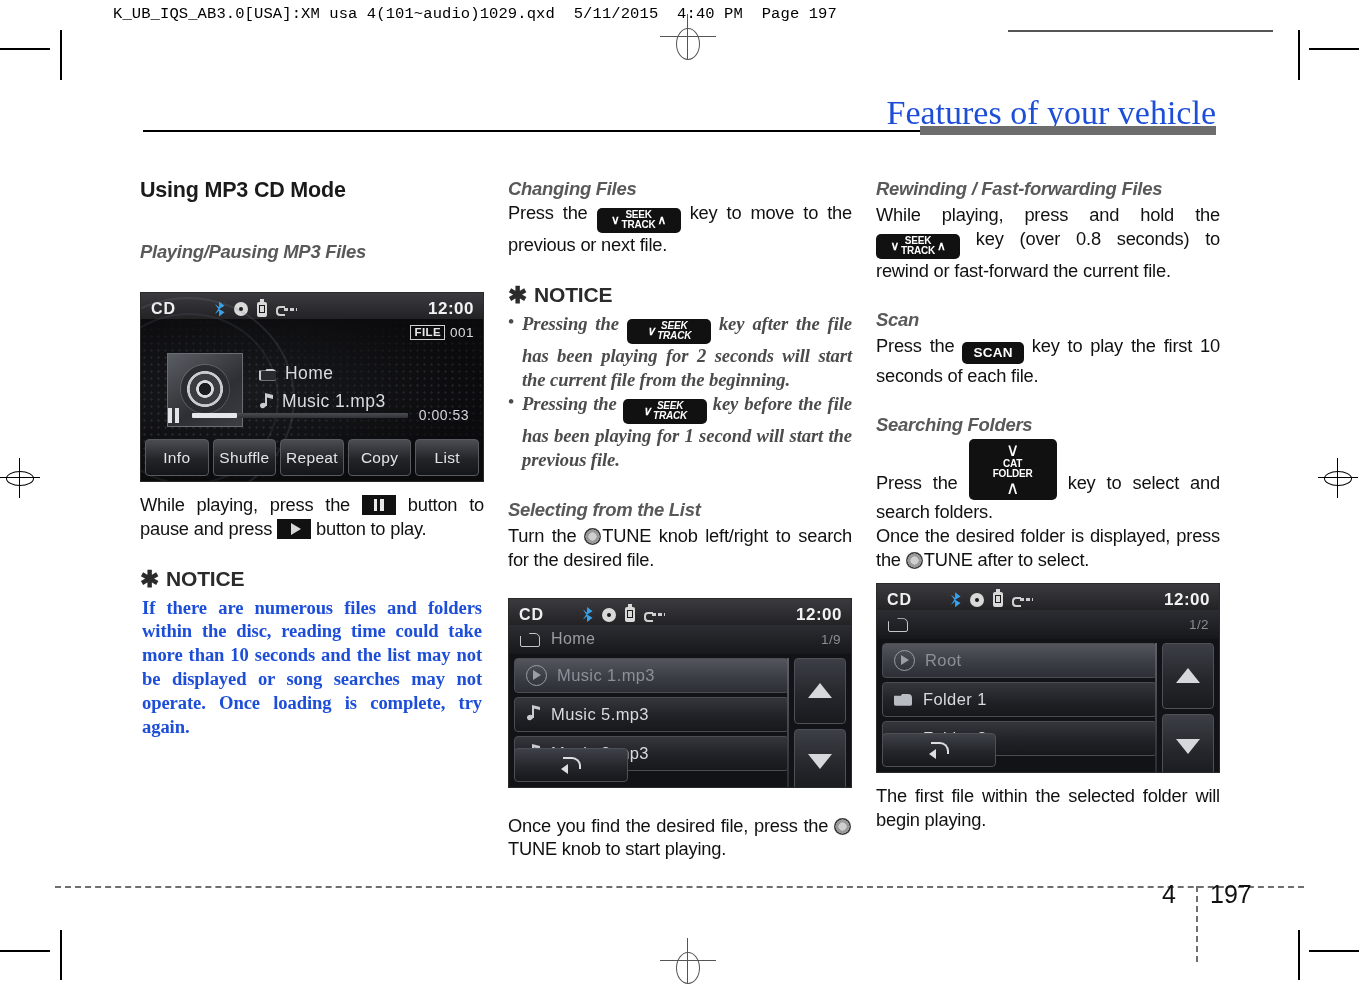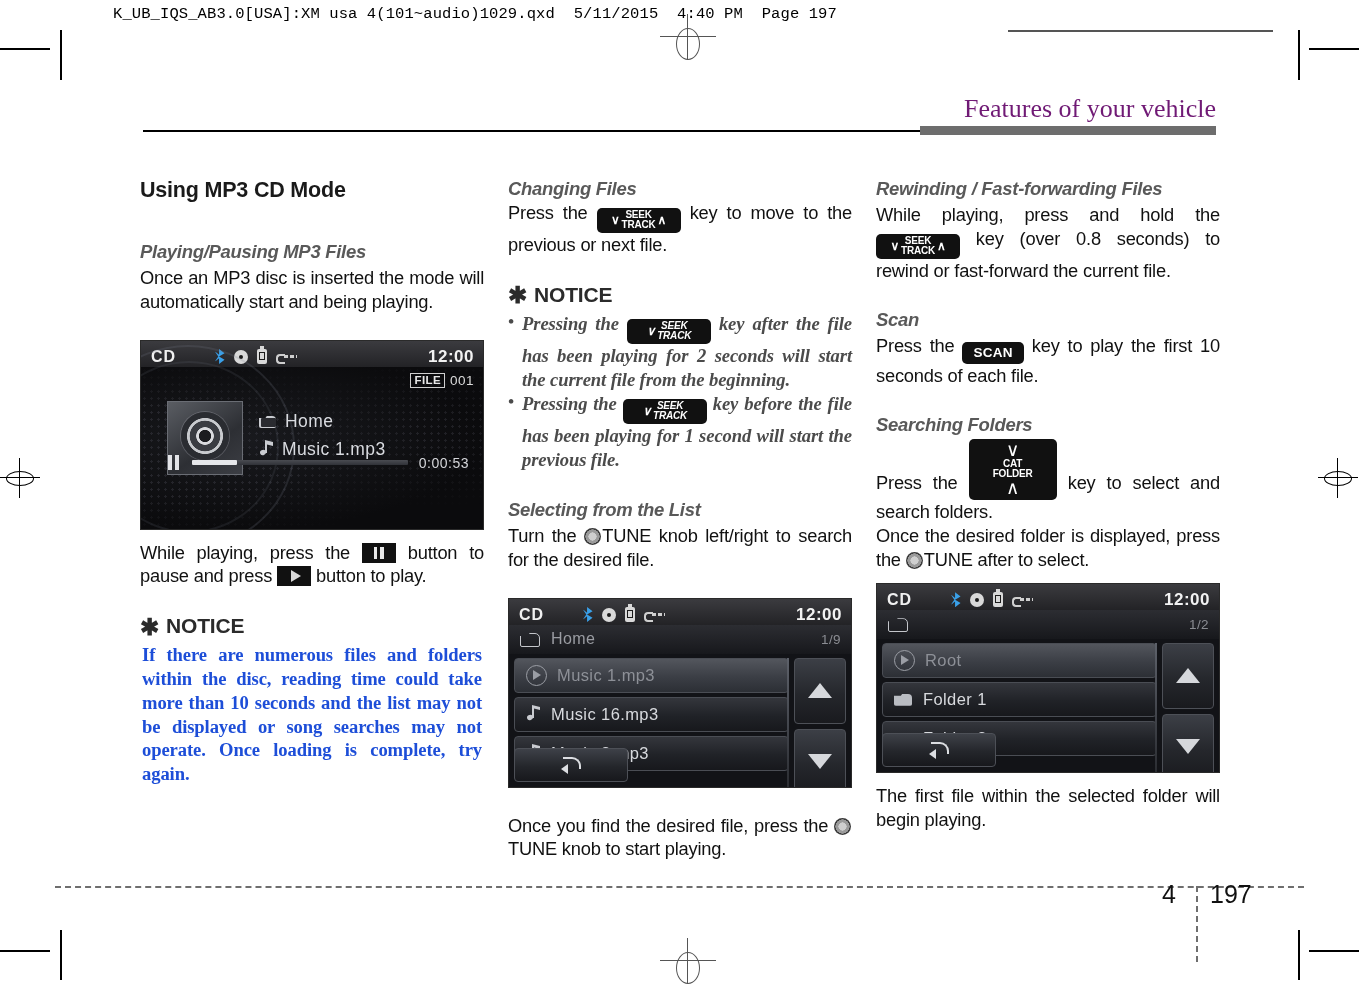--- a/index.html
+++ b/index.html
@@ -25,21 +25,21 @@
   }
   .hdrline{position:absolute;left:1008px;top:30px;width:265px;height:2px;background:#555;}
   .hdrreg{position:absolute;left:660px;top:14px;width:56px;height:46px;}
   .hdrreg .v{position:absolute;left:27px;top:0;width:1px;height:46px;background:#555;}
   .hdrreg .h{position:absolute;left:0;top:22px;width:56px;height:1px;background:#555;}
   .hdrreg .e{position:absolute;left:16px;top:14px;width:22px;height:30px;border:1px solid #555;border-radius:50%;}
 
   
   .runhead{
     position:absolute;right:143px;top:94px;
-    font-family:"Liberation Serif", serif;font-size:26px;color:#701a75;
+    font-family:"Liberation Serif", serif;font-size:34px;color:#1d4ed8;
     white-space:nowrap;
   }
   .runbar{position:absolute;left:920px;top:126px;right:143px;height:9px;background:#6d6d6d;}
   .runbar-thin{position:absolute;left:143px;top:130px;width:780px;height:2px;background:#000;}
 
   
   .col{position:absolute;top:178px;width:344px;}
   .col1{left:140px;}
   .col2{left:508px;}
   .col3{left:876px;}
@@ -321,21 +321,20 @@
   </div>
 
   <div class="runhead">Features of your vehicle</div>
   <div class="runbar-thin"></div>
   <div class="runbar"></div>
 
   <div class="col col1">
     <h1 class="title">Using MP3 CD Mode</h1>
 
     <h2 class="sub">Playing/Pausing MP3 Files</h2>
-    <p class="body">Once an MP3 disc is inserted the mode will automatically start and being playing.</p>
 
     <div class="gap-m"></div>
 
     <div class="hu" style="width:344px;height:190px;">
       <div class="hu-status">
         <span class="hu-src">CD</span>
         <span class="hu-icons">
           <span class="ic ic-bt"></span>
           <span class="ic ic-disc"></span>
           <span class="ic ic-usb"></span>
@@ -374,20 +373,27 @@
           <span class="pp-ind">
               <i></i>
               <i></i>
             </span>
           <span class="prog">
             <span class="fill" style="width:21%"></span>
           </span>
           <span class="elapsed">0:00:53</span>
         </div>
 
+        <div class="hu-btnbar">
+          <div class="hu-btn">Info</div>
+          <div class="hu-btn">Shuffle</div>
+          <div class="hu-btn">Repeat</div>
+          <div class="hu-btn">Copy</div>
+          <div class="hu-btn">List</div>
+        </div>
       </div>
     </div>
 
     <div class="gap-s"></div>
 
     <p class="body"><span>While playing, press the</span>
       <span class="btn-pp"><span class="bars">
             <i></i>
             <i></i>
           </span></span>
@@ -472,21 +478,21 @@
         <div class="lst-body">
           <div class="lst-rows">
             <div class="lrow sel">
               <span class="ri ic-play"></span>
               <span class="rt">Music 1.mp3</span>
             </div>
             <div class="lrow">
               <span class="ri ic-note2">
                   <i></i>
                 </span>
-              <span class="rt">Music 16.mp3</span>
+              <span class="rt">Music 5.mp3</span>
             </div>
             <div class="lrow">
               <span class="ri ic-note2">
                   <i></i>
                 </span>
               <span class="rt">Music 2.mp3</span>
             </div>
           </div>
           <div class="scrollcol">
             <div class="sep"></div>

